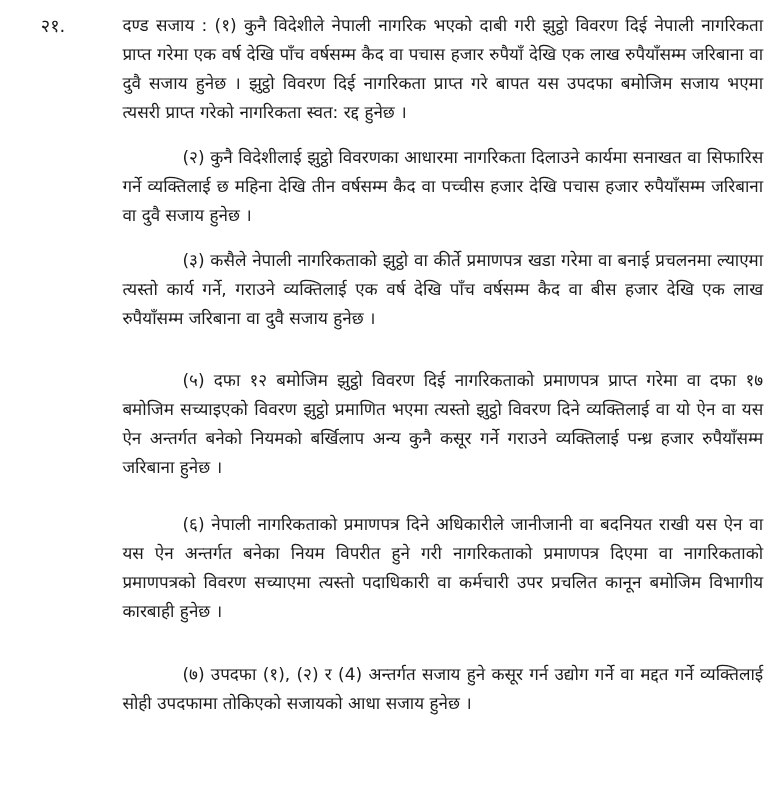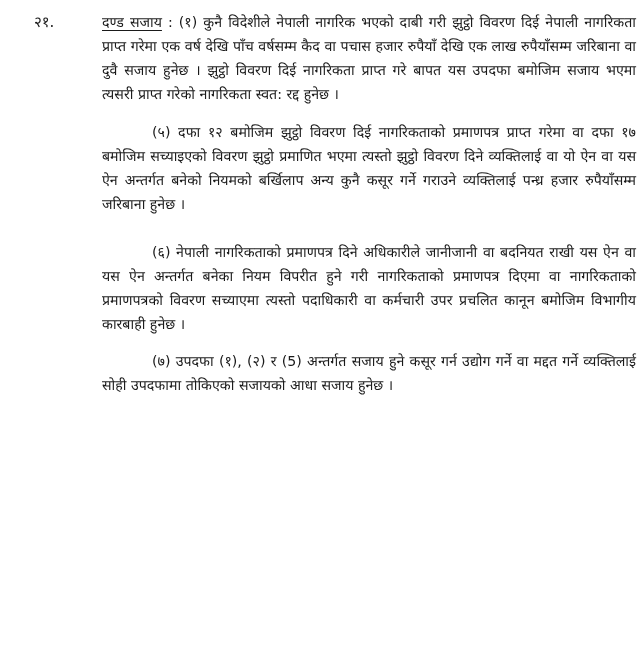--- a/index.html
+++ b/index.html
@@ -39,41 +39,42 @@
     }
     .para {
       margin: 0;
       text-align: justify;
       text-align-last: left;
     }
     .para.indented {
       text-indent: 50px;
     }
     .heading {
-      text-decoration: underline;
       text-underline-offset: 3px;
     }
     #p1 { margin-bottom: 14px; }
     #p2 { margin-bottom: 14px; }
     #p3 { margin-bottom: 28px; }
     #p4 { margin-bottom: 14px; }
     #p5 { margin-bottom: 24px; }
-    #p6 { margin-bottom: 13px; }
+    #p6 { margin-bottom: 29px; }
   </style>
 </head>
 <body>
 
 <div class="page">
   <div class="section-number">२१.</div>
 
   <div class="body-col">
     <p class="para" id="p1"><span class="heading">दण्ड सजाय</span><span> : </span><span>(१)</span> <span>कुनै विदेशीले नेपाली नागरिक भएको दाबी गरी झुट्ठो विवरण दिई नेपाली नागरिकता प्राप्त गरेमा एक वर्ष देखि पाँच वर्षसम्म कैद वा पचास हजार रुपैयाँ देखि एक लाख रुपैयाँसम्म जरिबाना वा दुवै सजाय हुनेछ । झुट्ठो विवरण दिई नागरिकता प्राप्त गरे बापत यस उपदफा बमोजिम सजाय भएमा त्यसरी प्राप्त गरेको नागरिकता स्वत: रद्द हुनेछ ।</span></p>
 
+    <p class="para indented" id="p2"><span>(२)</span> <span>कुनै विदेशीलाई झुट्ठो विवरणका आधारमा नागरिकता दिलाउने कार्यमा सनाखत वा सिफारिस गर्ने व्यक्तिलाई छ महिना देखि तीन वर्षसम्म कैद वा पच्चीस हजार देखि पचास हजार रुपैयाँसम्म जरिबाना वा दुवै सजाय हुनेछ ।</span></p>
 
+    <p class="para indented" id="p3"><span>(३)</span> <span>कसैले नेपाली नागरिकताको झुट्ठो वा कीर्ते प्रमाणपत्र खडा गरेमा वा बनाई प्रचलनमा ल्याएमा त्यस्तो कार्य गर्ने, गराउने व्यक्तिलाई एक वर्ष देखि पाँच वर्षसम्म कैद वा बीस हजार देखि एक लाख रुपैयाँसम्म जरिबाना वा दुवै सजाय हुनेछ ।</span></p>
 
 
     <p class="para indented" id="p5"><span>(५)</span> <span>दफा १२ बमोजिम झुट्ठो विवरण दिई नागरिकताको प्रमाणपत्र प्राप्त गरेमा वा दफा १७ बमोजिम सच्याइएको विवरण झुट्ठो प्रमाणित भएमा त्यस्तो झुट्ठो विवरण दिने व्यक्तिलाई वा यो ऐन वा यस ऐन अन्तर्गत बनेको नियमको बर्खिलाप अन्य कुनै कसूर गर्ने गराउने व्यक्तिलाई पन्ध्र हजार रुपैयाँसम्म जरिबाना हुनेछ ।</span></p>
 
     <p class="para indented" id="p6"><span>(६)</span> <span>नेपाली नागरिकताको प्रमाणपत्र दिने अधिकारीले जानीजानी वा बदनियत राखी यस ऐन वा यस ऐन अन्तर्गत बनेका नियम विपरीत हुने गरी नागरिकताको प्रमाणपत्र दिएमा वा नागरिकताको प्रमाणपत्रको विवरण सच्याएमा त्यस्तो पदाधिकारी वा कर्मचारी उपर प्रचलित कानून बमोजिम विभागीय कारबाही हुनेछ ।</span></p>
 
-    <p class="para indented" id="p7"><span>(७)</span> <span>उपदफा (१), (२) र (5) अन्तर्गत सजाय हुने कसूर गर्न उद्योग गर्ने वा मद्दत गर्ने व्यक्तिलाई सोही उपदफामा तोकिएको सजायको आधा सजाय हुनेछ ।</span></p>
+    <p class="para indented" id="p7"><span>(७)</span> <span>उपदफा (१), (२) र (4) अन्तर्गत सजाय हुने कसूर गर्न उद्योग गर्ने वा मद्दत गर्ने व्यक्तिलाई सोही उपदफामा तोकिएको सजायको आधा सजाय हुनेछ ।</span></p>
   </div>
 </div>
 
 </body></html>

